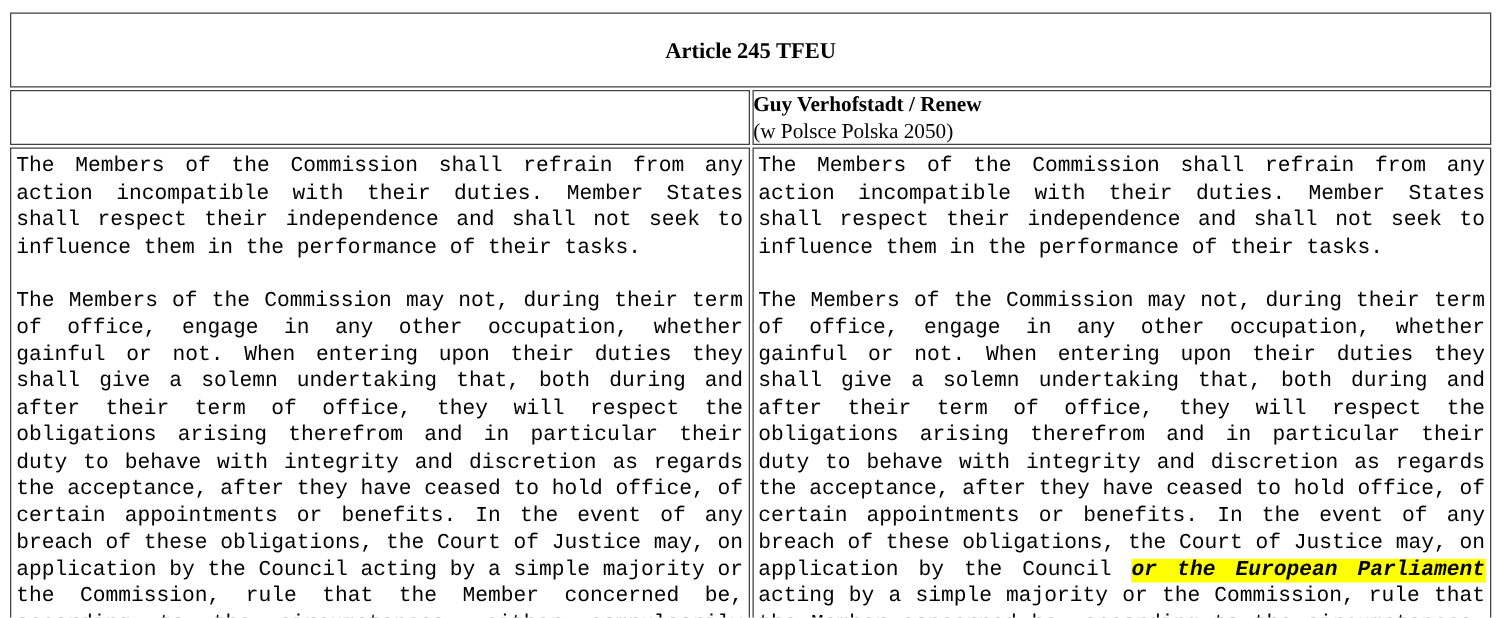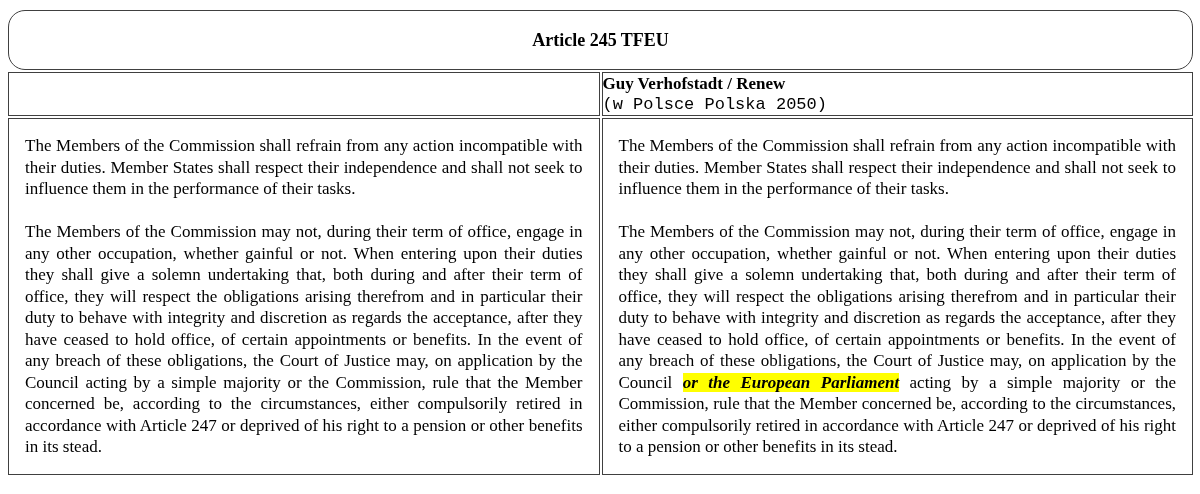--- a/index.html
+++ b/index.html
@@ -36,49 +36,48 @@
     padding: 0;
     background: #ffffff;
   }
   td.title-cell {
     background: var(--title-bg);
     height: 60px;
     text-align: center;
     vertical-align: middle;
     font-size: 18px;
     font-weight: bold;
-    border-radius: 17px;
   }
   td.col-header {
     background: var(--header-bg);
     height: 21px;
     text-align: center;
     vertical-align: middle;
     font-size: 17px;
     font-weight: bold;
     line-height: 19px;
   }
   td.proposer-cell, td.empty-cell {
     height: 41px;
     vertical-align: top;
     padding: 1px 5px;
     font-size: 17px;
     line-height: 21px;
   }
   .proposer-name { font-weight: bold; }
-  .proposer-note { font-weight: normal; font-family: Liberation Mono, monospace; }
+  .proposer-note { font-weight: normal; }
   td.body-cell {
     height: 344px;
     vertical-align: top;
     padding: 2px 6px 4px 6px;
     font-size: 17px;
     line-height: 21.5px;
     text-align: justify;
   }
-  td.body-cell p { margin: 16px; }
+  td.body-cell p { margin: 4px; font-family: Liberation Mono, monospace; }
   td.body-cell p.first-para { margin-bottom: 21.5px; }
   .amendment {
     background: var(--highlight);
     font-weight: bold;
     font-style: italic;
   }
 </style>
 </head>
 <body>
 

